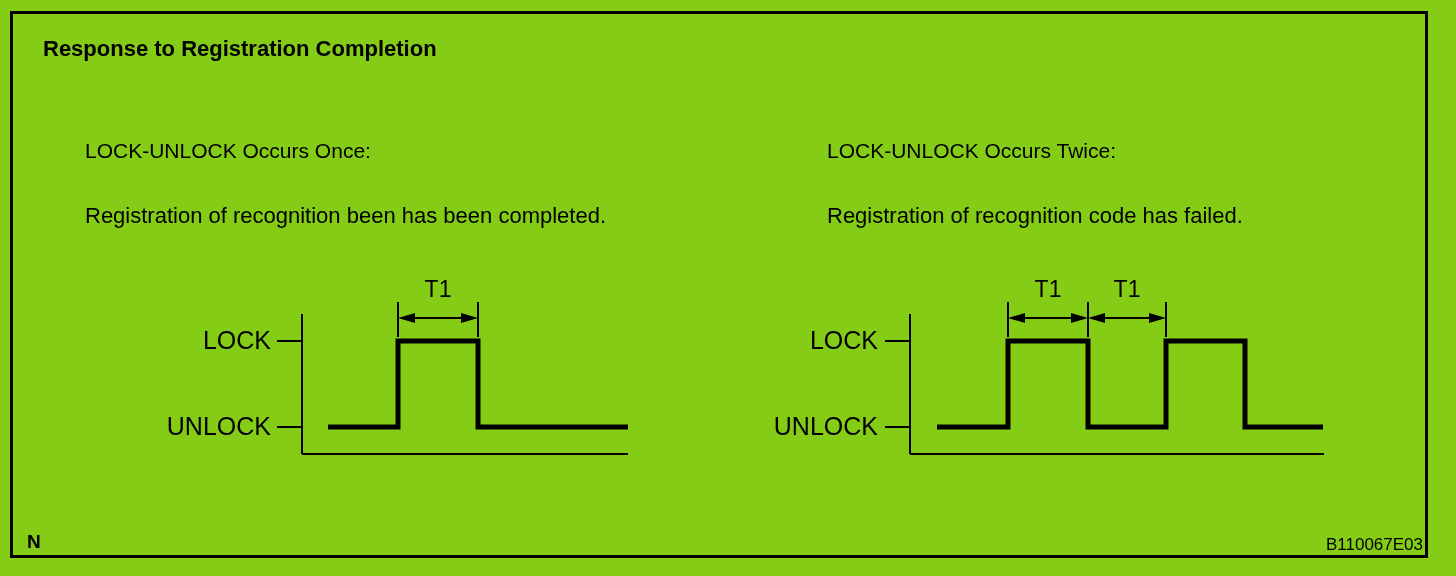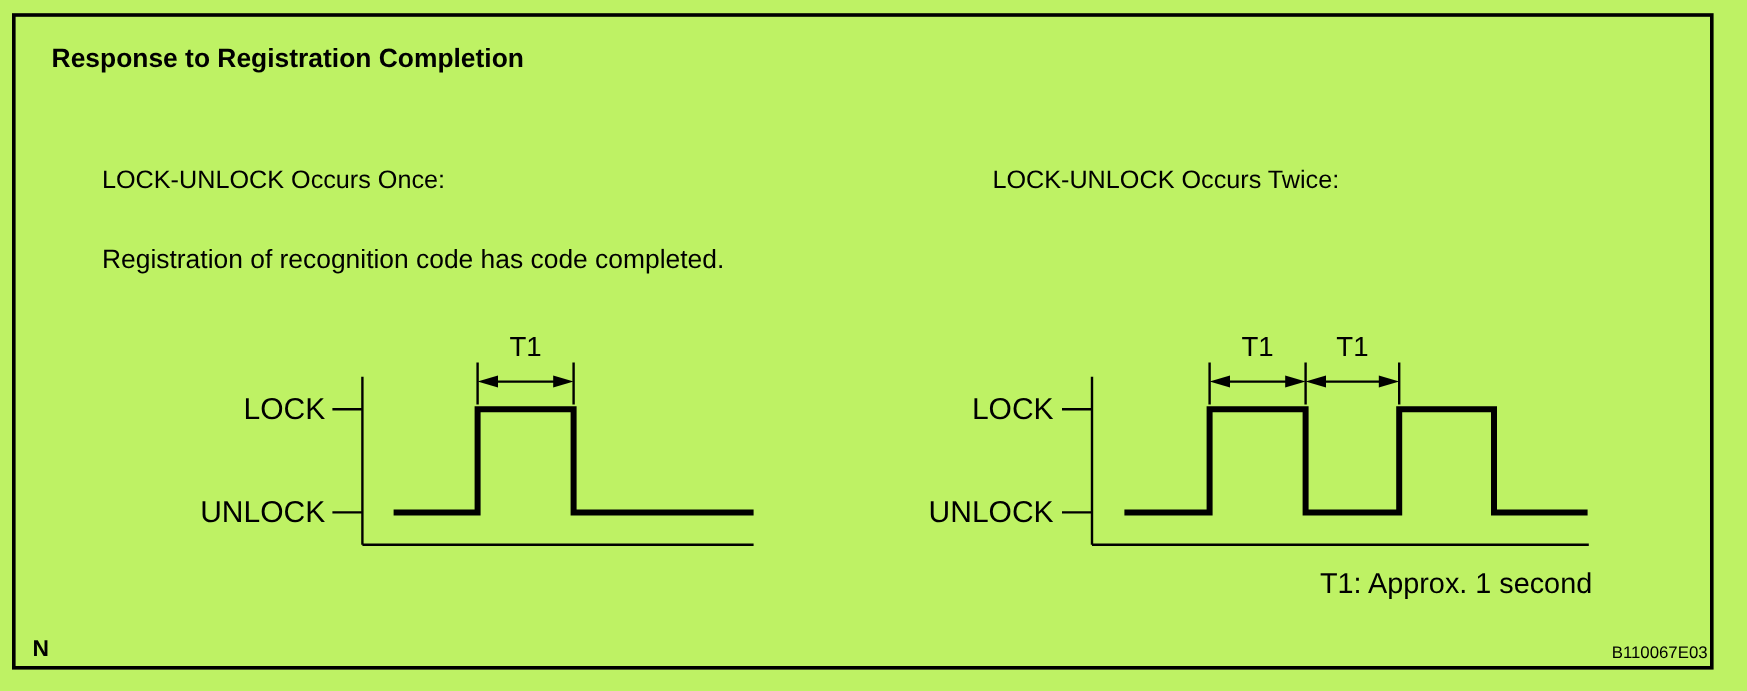--- a/index.html
+++ b/index.html
@@ -6,21 +6,21 @@
     margin: 0;
     padding: 0;
     background: #ffffff;
     font-family: "Liberation Sans", sans-serif;
     color: #000000;
   }
   .canvas {
     position: relative;
     width: 1456px;
     height: 576px;
-    background: #bef264;
+    background: #84cc16;
     overflow: hidden;
   }
   .frame {
     position: absolute;
     left: 10px;
     top: 11px;
     width: 1418px;
     height: 547px;
     border: 3px solid #000000;
     box-sizing: border-box;
@@ -77,39 +77,40 @@
     top: 531px;
     font-size: 19px;
     font-weight: bold;
   }
   .fig-code {
     position: absolute;
     left: 1280px;
     top: 535px;
     width: 143px;
     text-align: right;
-    font-size: 14px;
+    font-size: 17px;
     white-space: nowrap;
   }
   svg line, svg polyline { stroke: #000000; }
   svg polygon { fill: #000000; stroke: none; }
 </style>
 </head>
 <body>
 
 <div class="canvas">
 
   <div class="frame"></div>
 
   <div class="title">Response to Registration Completion</div>
 
   <div class="sec-heading pos-once">LOCK-UNLOCK Occurs Once:</div>
-  <div class="sec-body pos-once">Registration of recognition code has code completed.</div>
+  <div class="sec-body pos-once">Registration of recognition been has been completed.</div>
 
   <div class="sec-heading pos-twice">LOCK-UNLOCK Occurs Twice:</div>
+  <div class="sec-body pos-twice">Registration of recognition code has failed.</div>
 
   <svg class="diagram diagram-once" width="500" height="200" viewBox="0 0 500 200">
 
     <text class="wave-text" x="131" y="81" text-anchor="end">LOCK</text>
     <text class="wave-text" x="131" y="167" text-anchor="end">UNLOCK</text>
 
     <line x1="137" y1="73" x2="162" y2="73" stroke-width="2"></line>
     <line x1="137" y1="159" x2="162" y2="159" stroke-width="2"></line>
 
     <line x1="162" y1="46" x2="162" y2="186" stroke-width="2"></line>
@@ -144,18 +145,17 @@
     <line x1="322" y1="50" x2="374" y2="50" stroke-width="2"></line>
     <polygon points="308,50 325,45 325,55"></polygon>
     <polygon points="388,50 371,45 371,55"></polygon>
     <line x1="402" y1="50" x2="452" y2="50" stroke-width="2"></line>
     <polygon points="388,50 405,45 405,55"></polygon>
     <polygon points="466,50 449,45 449,55"></polygon>
     <text class="t1-text" x="348" y="29" text-anchor="middle">T1</text>
     <text class="t1-text" x="427" y="29" text-anchor="middle">T1</text>
   </svg>
 
-  <div class="t1-note">T1: Approx. 1 second</div>
 
   <div class="page-marker">N</div>
   <div class="fig-code">B110067E03</div>
 
 </div>
 
 </body></html>

